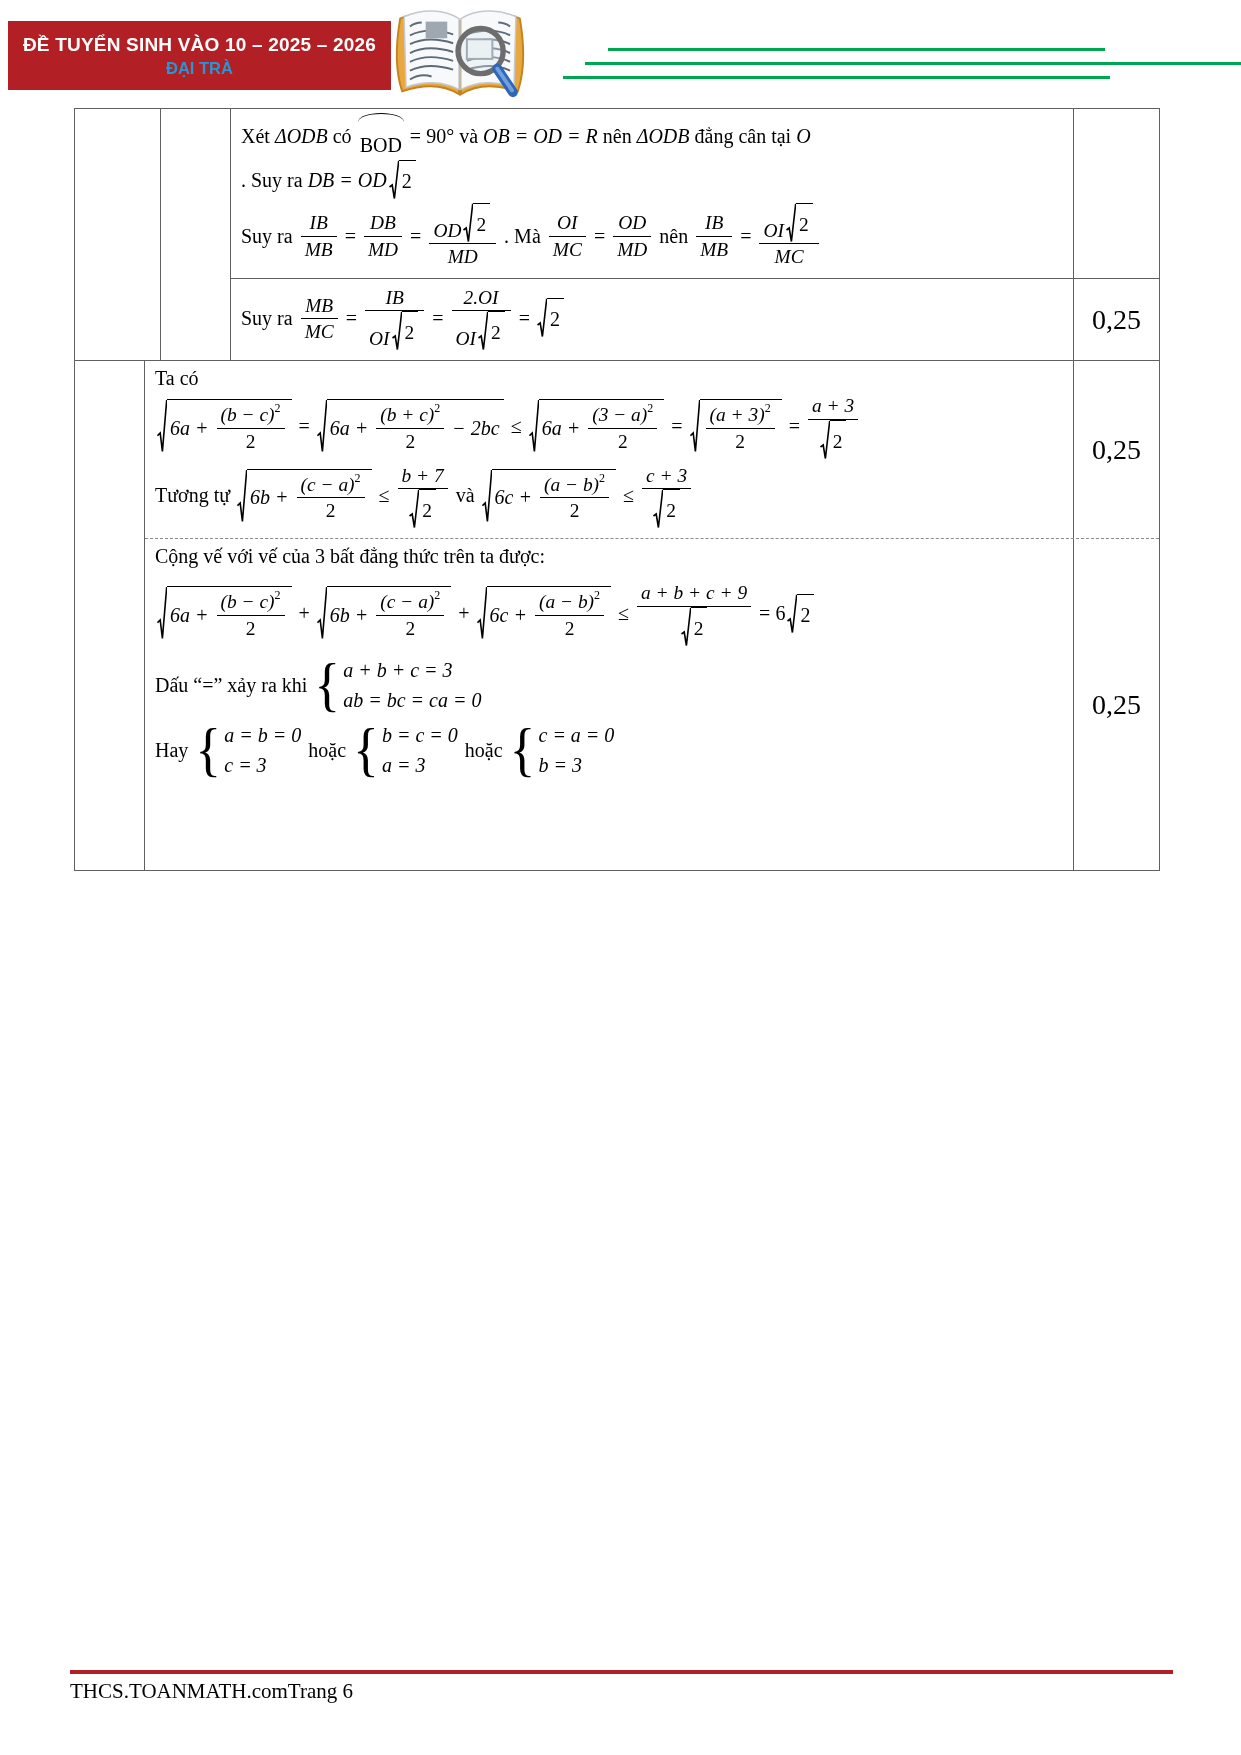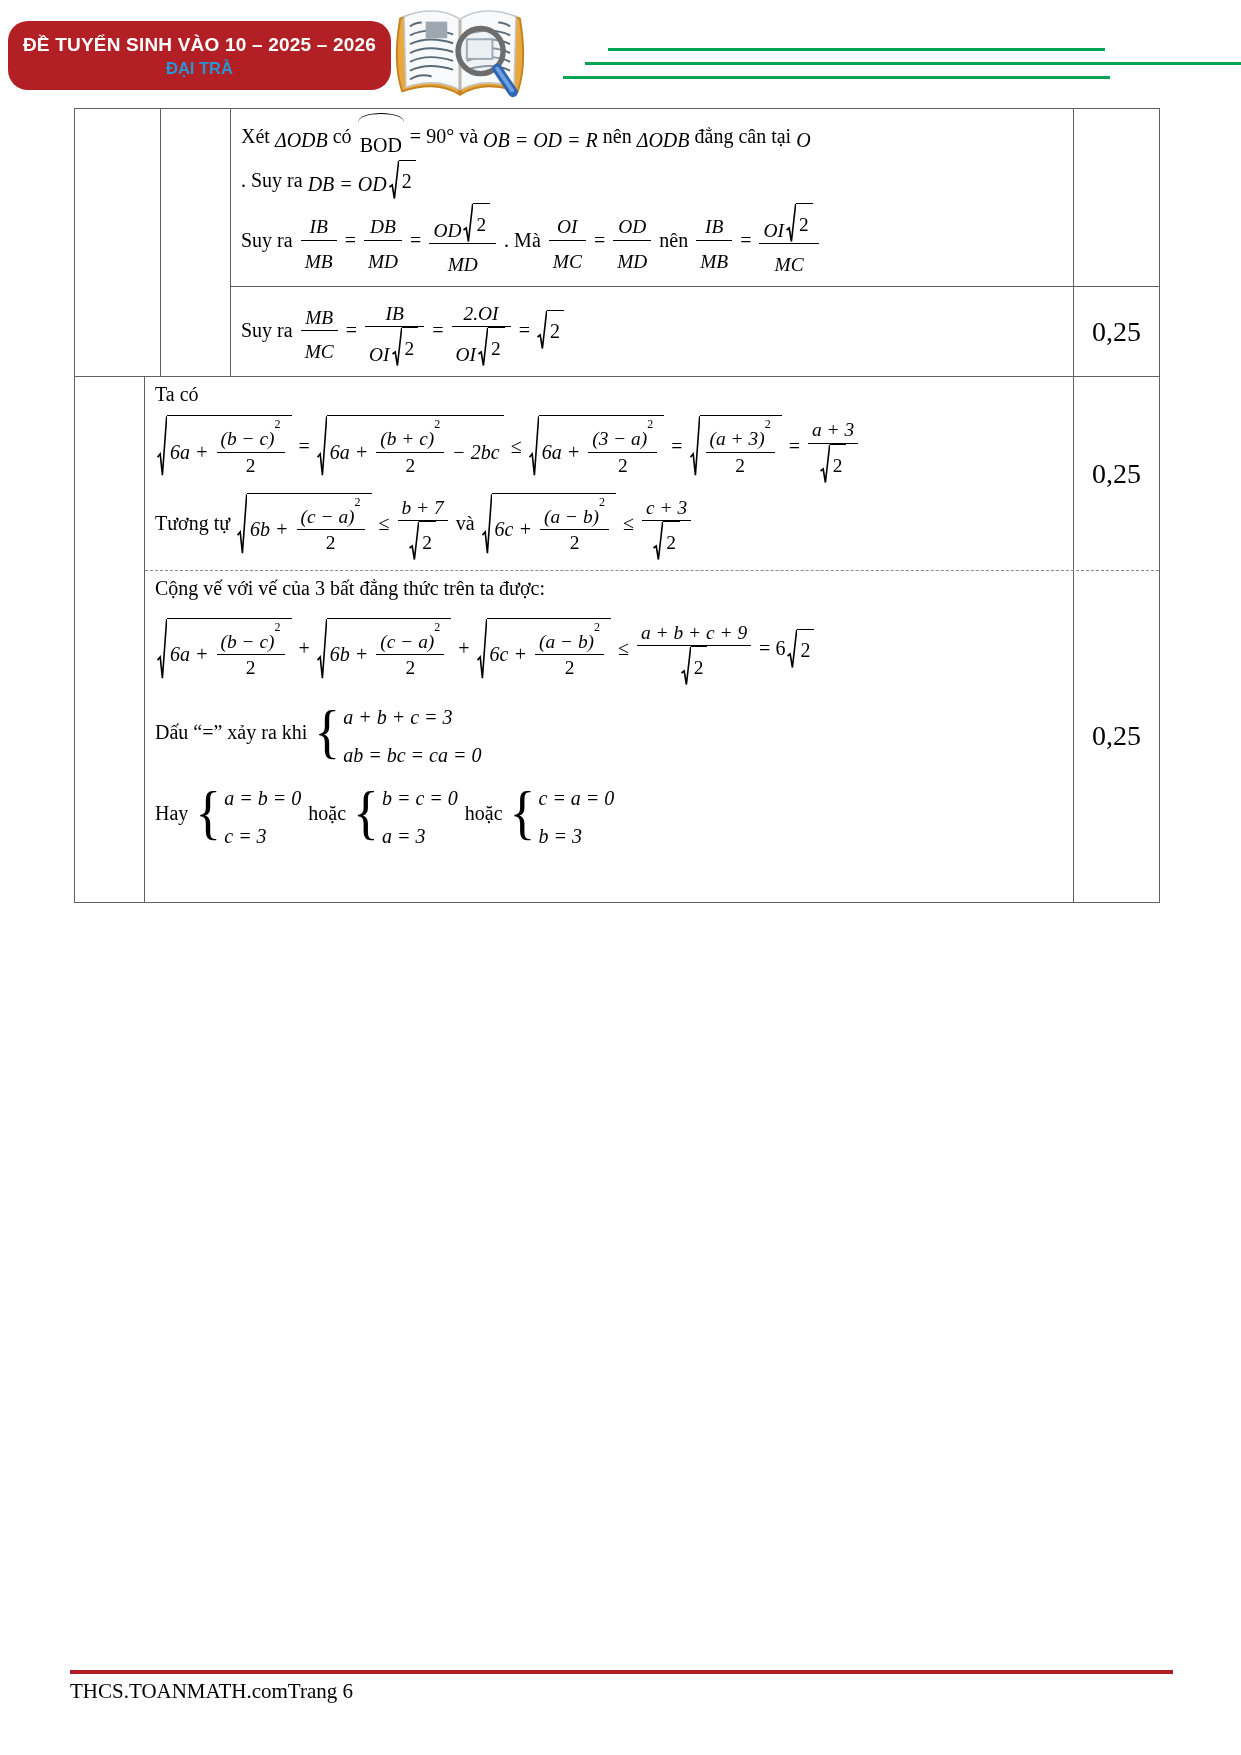--- a/index.html
+++ b/index.html
@@ -29,21 +29,21 @@
   .srow.dashtop{border-top:1.3px dashed #8a8a8a;}
   .scontent{flex:1;padding:3px 6px 6px 10px;min-width:0;}
   .spts{width:85px;flex:0 0 85px;border-left:1.6px solid #606060;
         display:flex;align-items:center;justify-content:center;font-size:28px;}
   .mh1{min-height:134px;} .mh2{min-height:64px;} .mh3{min-height:168px;} .mh4{min-height:322px;}
 
   
   .mline{display:flex;align-items:center;flex-wrap:wrap;margin:3px 0;}
   .gap{margin-top:12px;}
   .m-t,.m-v{white-space:pre;}
-  .m-v{font-style:italic;margin-top:8px;}
+  .m-v{font-style:italic;}
   .m-sup{font-size:0.62em;align-self:flex-start;line-height:1.3;margin-top:-1px;white-space:pre;}
   .m-frac{display:inline-flex;flex-direction:column;align-items:stretch;
           vertical-align:middle;margin:0 3px;font-size:0.97em;text-align:center;}
   .m-frac>.num,.m-frac>.den{display:inline-flex;align-items:flex-end;justify-content:center;
           padding:0 4px;line-height:1.3;}
   .m-frac>.den{border-top:1.6px solid #000;}
   .m-sqrt{display:inline-grid;grid-template-columns:10px auto;align-items:stretch;
           vertical-align:middle;margin:0 2px;}
   .m-sqrt>.rsign{width:100%;height:100%;display:block;}
   .m-sqrt>.rbody{border-top:1.6px solid #000;padding:2px 4px 0 3px;
@@ -58,21 +58,21 @@
   .m-cases .crow{display:flex;align-items:center;}
 
   
   .footrule{position:absolute;left:70px;top:1670px;width:1103px;height:4px;}
   .footline{position:absolute;left:70px;top:1679px;width:1103px;display:flex;
             font-size:21px;}
 </style>
 </head>
 <body>
 
-<div class="banner" style="background: rgb(178, 31, 36); border-radius: 20px;">
+<div class="banner" style="background: rgb(178, 31, 36);">
   <div class="t1" style="color: rgb(255, 255, 255);">ĐỀ TUYỂN SINH VÀO 10 – 2025 – 2026</div>
   <div class="t2" style="color: rgb(39, 151, 212);">ĐẠI TRÀ</div>
 </div>
 
 <svg class="logo" viewBox="0 0 150 105">
   <path d="M14 17 C9 46 9 70 16 91 C40 83 60 85 74 94 L74 19 C55 9 30 9 14 17 Z" fill="#e9a83f" stroke="#c5831f" stroke-width="2"></path>
   <path d="M136 17 C141 46 141 70 134 91 C110 83 90 85 76 94 L76 19 C95 9 120 9 136 17 Z" fill="#e9a83f" stroke="#c5831f" stroke-width="2"></path>
   <path d="M18 15 C38 6 60 8 74 17 L74 89 C58 81 38 80 20 87 Z" fill="#f8f9fa" stroke="#c3c9ce" stroke-width="1.5"></path>
   <path d="M132 15 C112 6 90 8 76 17 L76 89 C92 81 112 80 130 87 Z" fill="#f8f9fa" stroke="#c3c9ce" stroke-width="1.5"></path>
   <g stroke="#5c6b78" stroke-width="2" fill="none">

